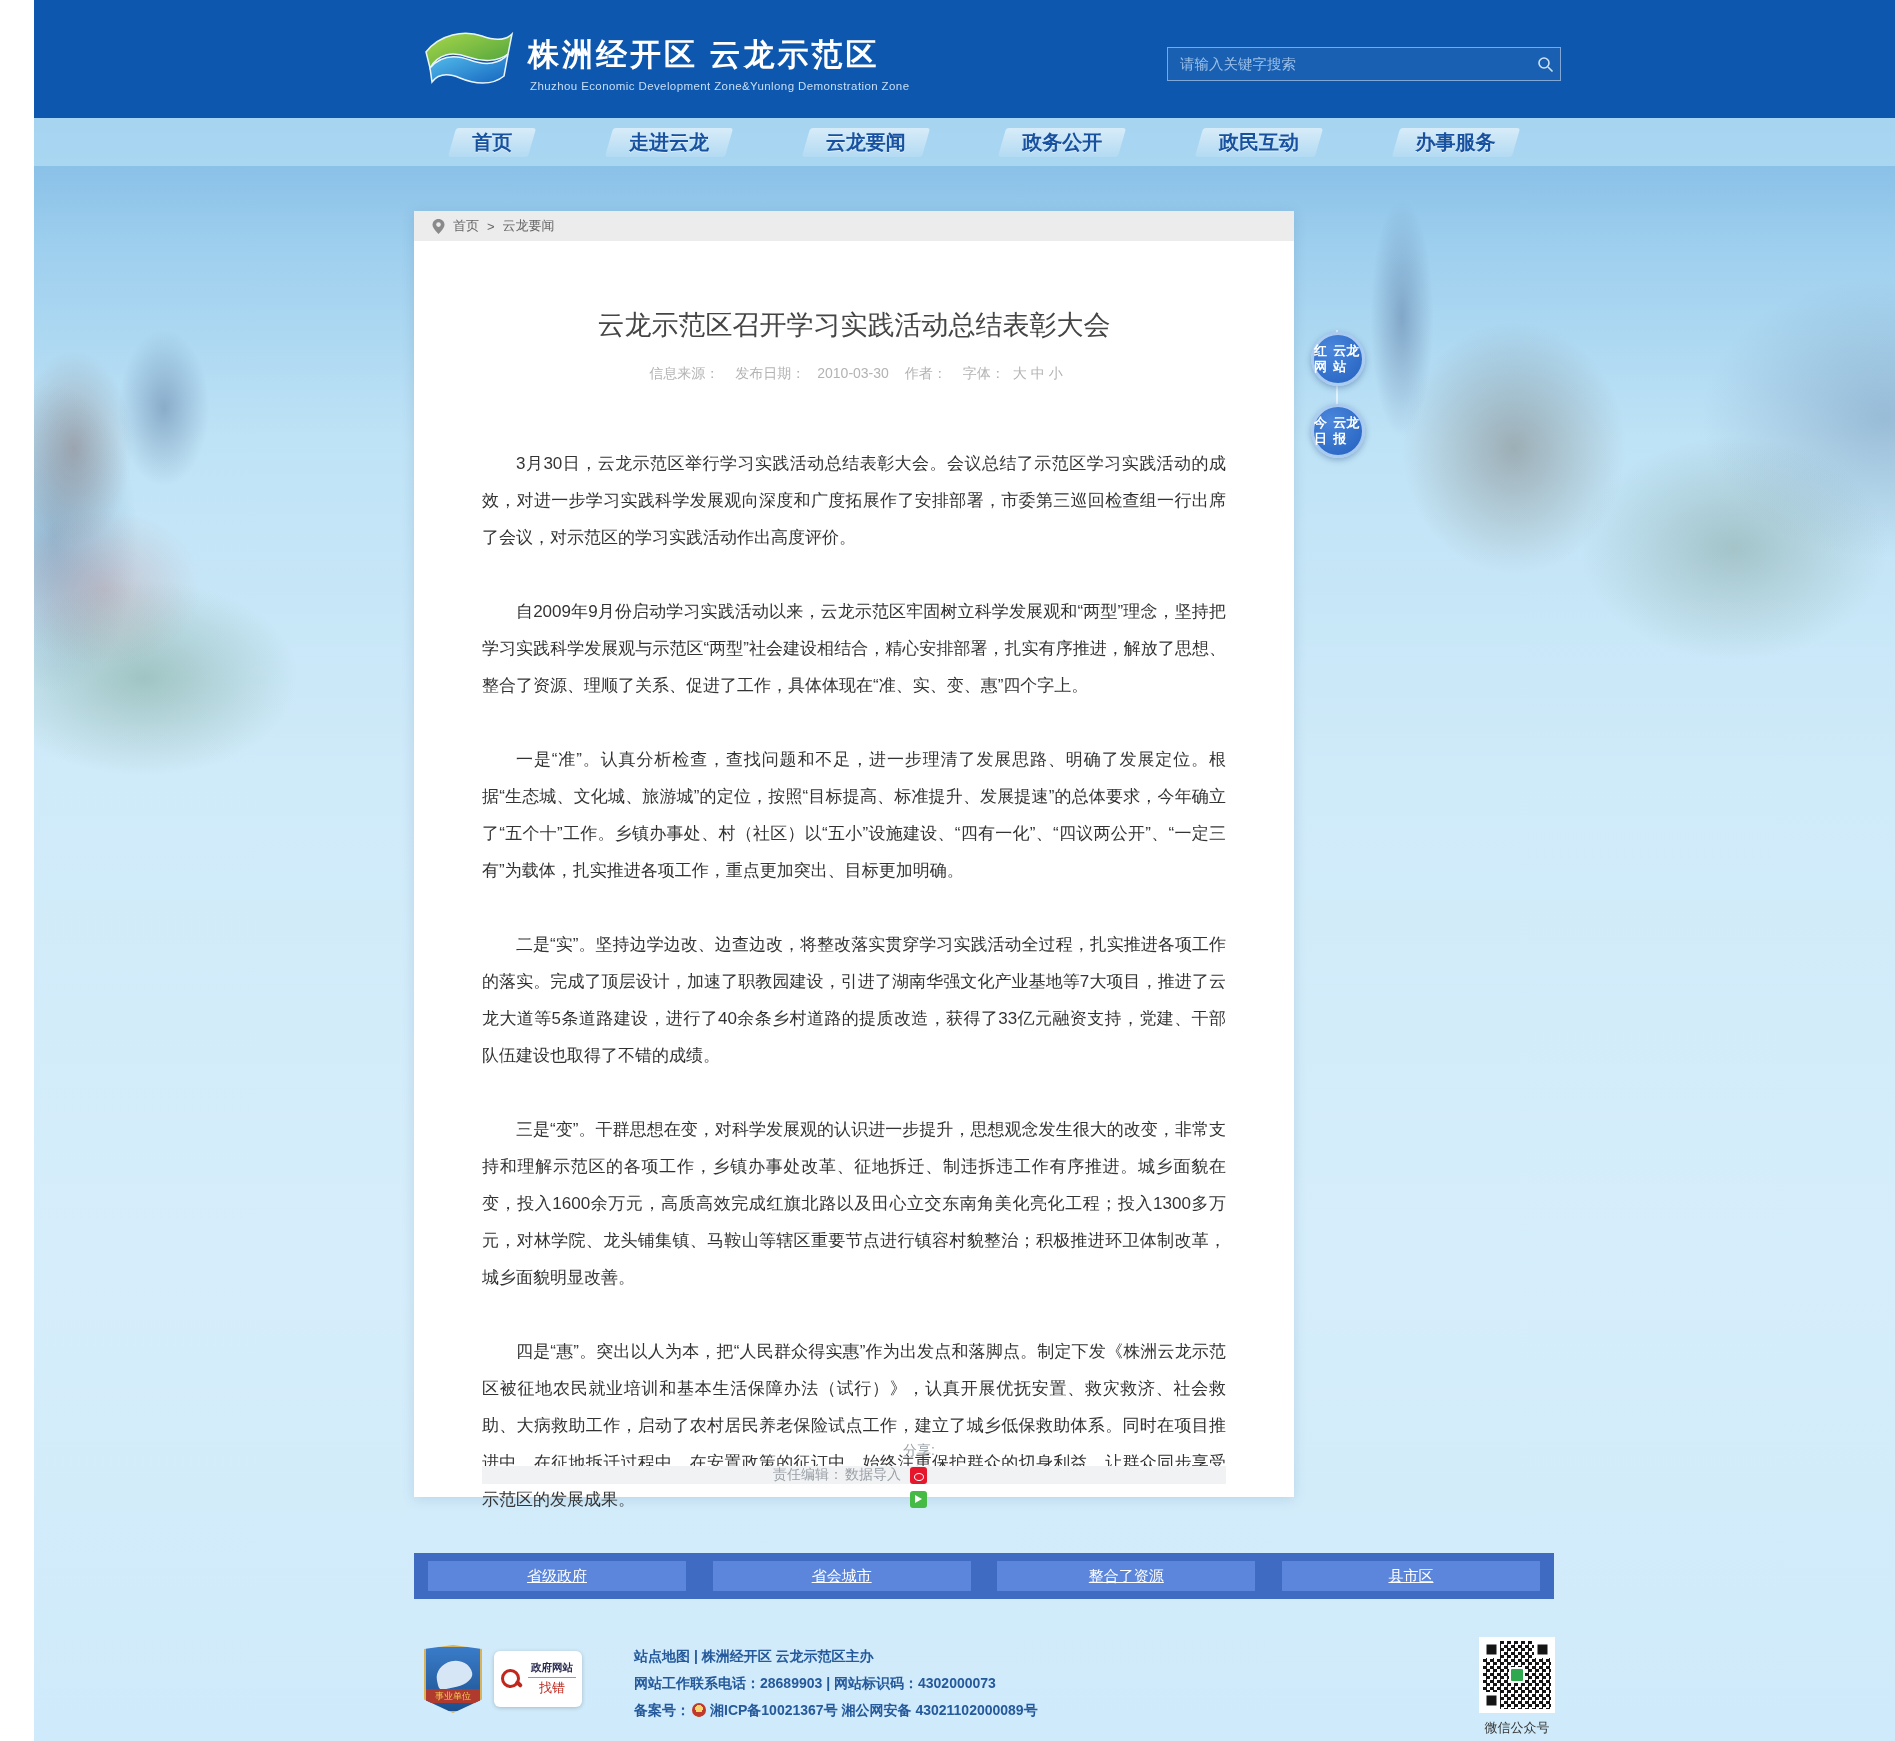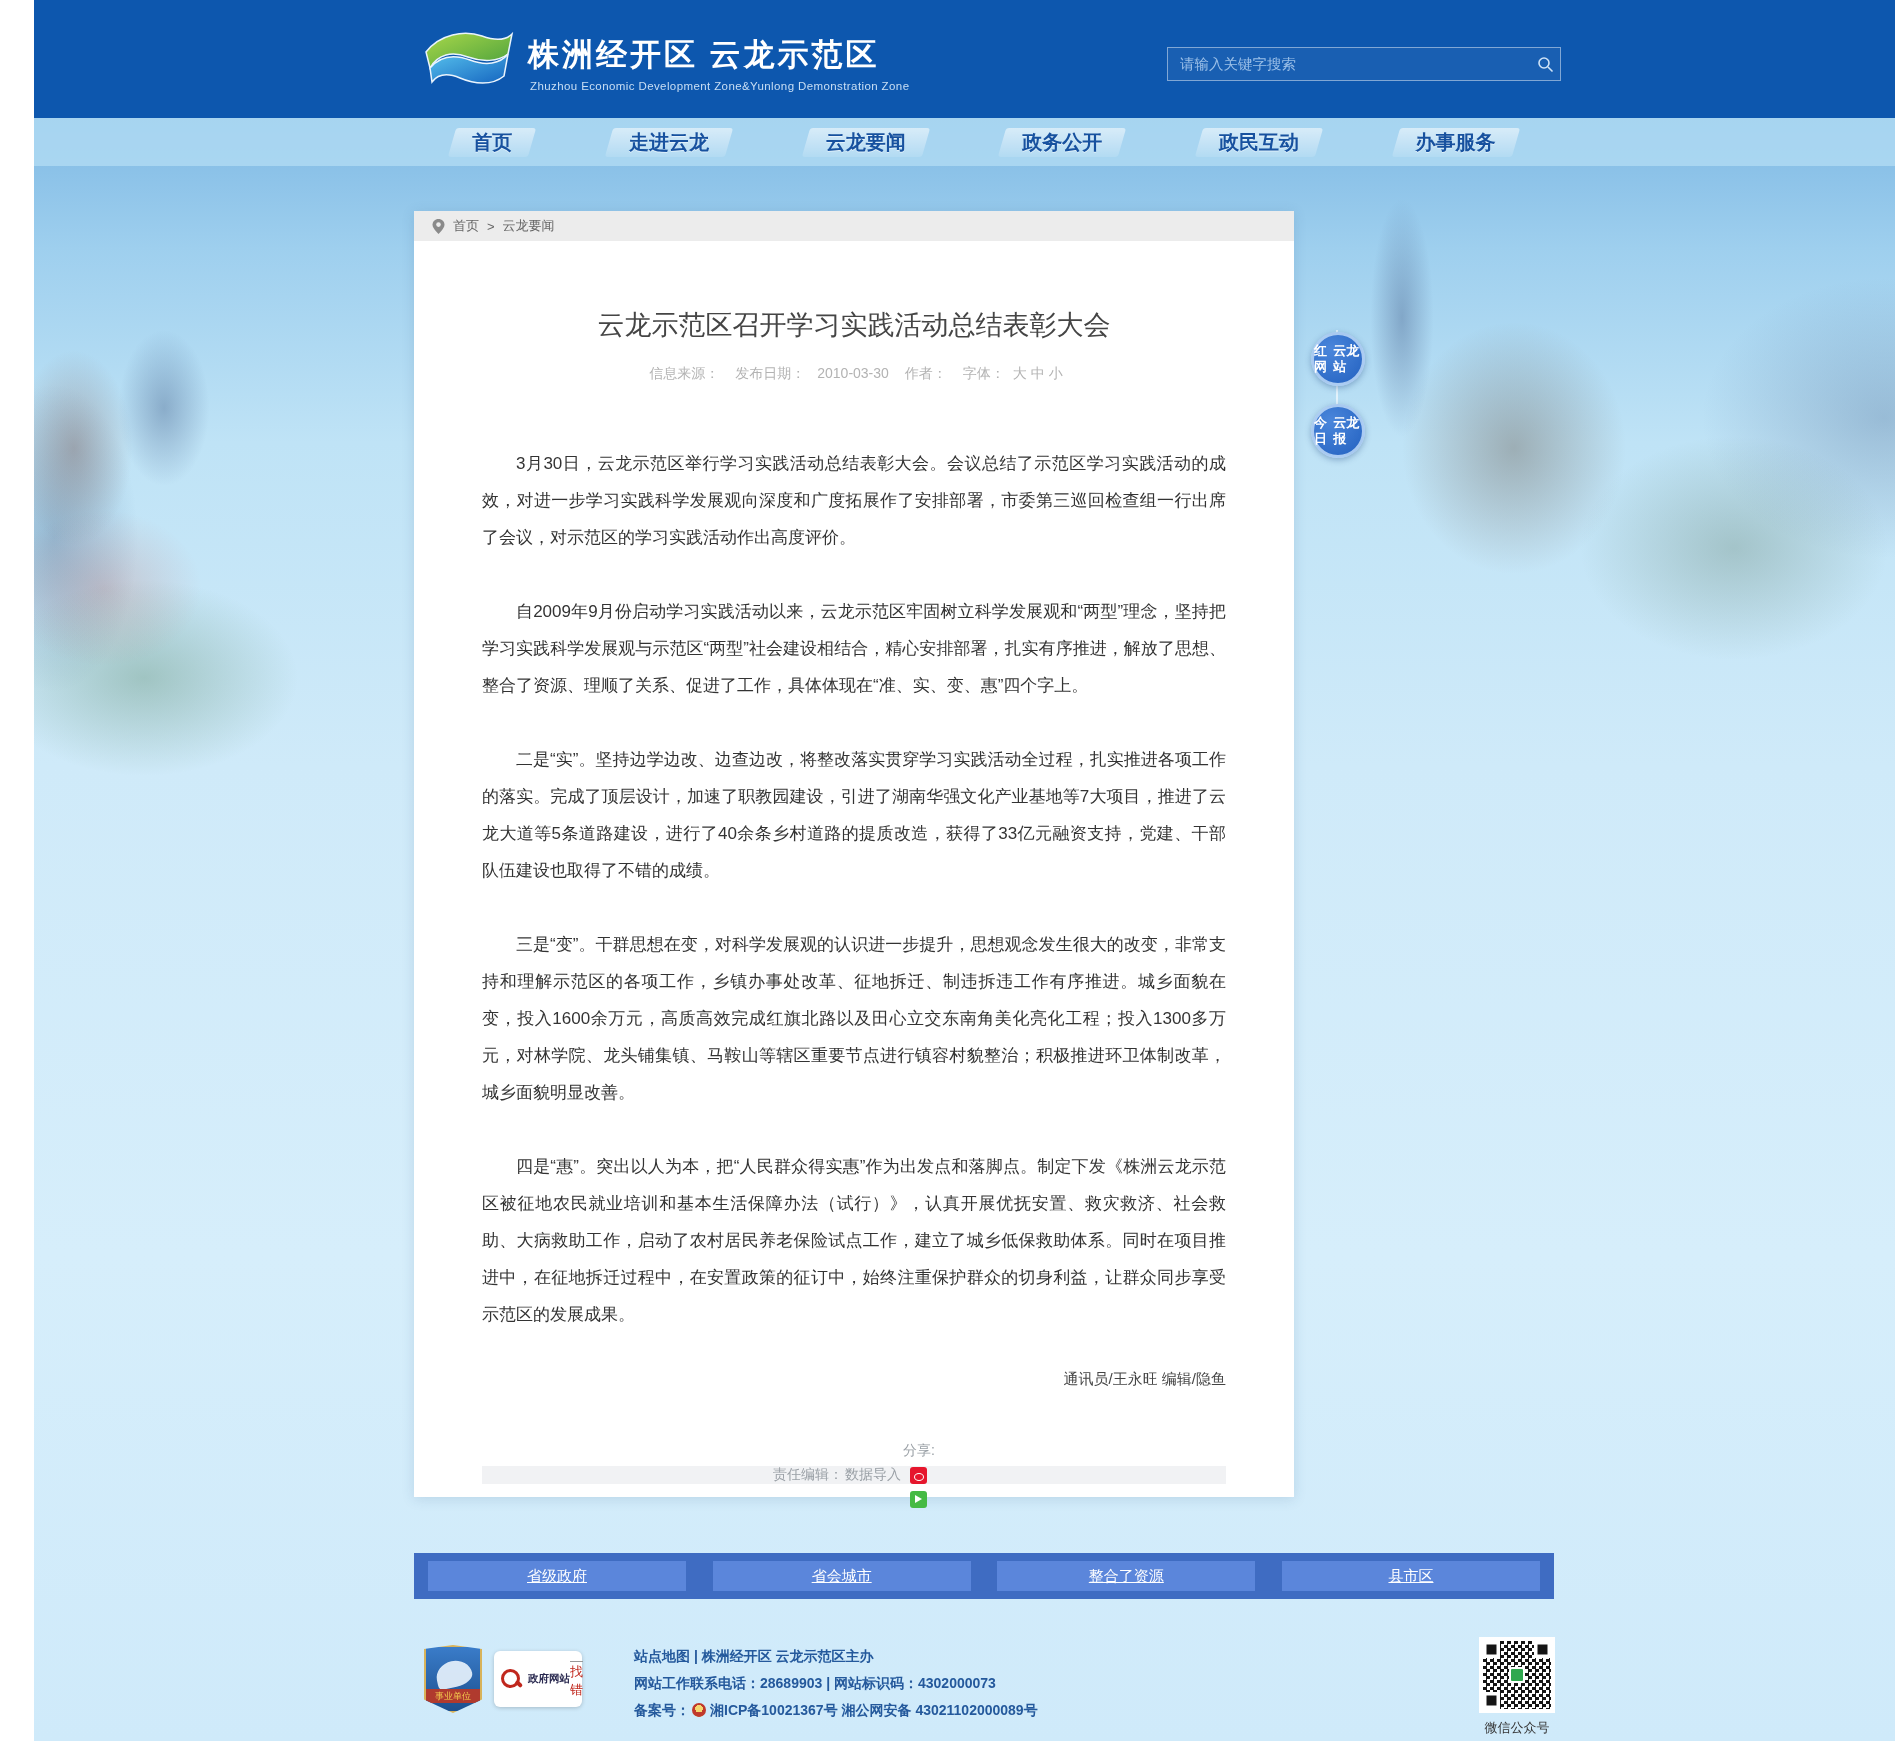--- a/index.html
+++ b/index.html
@@ -84,21 +84,21 @@
     background:linear-gradient(180deg,#3a7cc9,#1c508f); border:2px solid #d8b35a;
     clip-path:polygon(50% 100%, 0 80%, 0 6%, 50% 0, 100% 6%, 100% 80%);
     display:flex; flex-direction:column; align-items:center; justify-content:flex-end; cursor:pointer; }
   .shield-swoosh { position:absolute; top:14px; left:10px; width:36px; height:26px; background:#eaf4fd; border-radius:50% 50% 50% 10% / 60% 60% 40% 20%; transform:rotate(-12deg); opacity:.9; }
   .shield-label { position:relative; width:100%; text-align:center; background:#b03a2e; color:#f4cf4e; font-size:9px; line-height:14px; margin-bottom:8px; }
   .find-error { position:absolute; left:460px; top:52px; width:88px; height:56px; background:#fff; border-radius:6px;
     box-shadow:0 1px 4px rgba(0,0,0,.2); display:flex; align-items:center; gap:6px; padding:6px; cursor:pointer; }
   .magnifier { width:22px; height:22px; position:relative; flex:none; }
   .magnifier::before { content:""; position:absolute; left:1px; top:1px; width:13px; height:13px; border:3px solid #c0271d; border-radius:50%; }
   .magnifier::after { content:""; position:absolute; left:15px; top:14px; width:8px; height:3.5px; background:#c0271d; transform:rotate(42deg); border-radius:2px; }
-  .fe-text { display:flex; flex-direction:row; align-items:center; flex:1; }
+  .fe-text { display:flex; flex-direction:column; align-items:center; flex:1; }
   .fe-line1 { font-size:10.5px; color:#2a2a50; font-weight:bold; white-space:nowrap; }
   .fe-line2 { font-size:13px; color:#c0271d; font-weight:normal; border-top:1px solid #999; width:100%; text-align:center; margin-top:2px; padding-top:1px; }
   .footer-info { position:absolute; left:600px; top:44px; font-size:14px; color:#24599c; font-weight:600; line-height:27px; }
   .police-emblem { display:inline-block; width:14px; height:14px; border-radius:50%; vertical-align:-2px; margin:0 4px 0 2px;
     background:radial-gradient(circle at 50% 40%, #f5d76e 0 35%, #c0392b 36% 75%, #e8b94d 76%); }
   .qr-wrap { position:absolute; left:1445px; top:38px; width:76px; text-align:center; }
   .qr { width:76px; height:76px; background:#fff; padding:4px; position:relative; }
   .qr-grid { width:100%; height:100%; background:repeating-conic-gradient(#151515 0% 25%, #ffffff 0% 50%) 0 0 / 7px 7px; }
   .finder { position:absolute; width:17px; height:17px; background:#151515; box-shadow:inset 0 0 0 3.5px #fff, inset 0 0 0 6px #151515; }
   .f-tl { left:4px; top:4px; } .f-tr { right:4px; top:4px; } .f-bl { left:4px; bottom:4px; }
@@ -166,20 +166,21 @@
     <div class="article-meta">
       <span>信息来源：</span>
       <span>发布日期：</span><span>2010-03-30</span>
       <span>作者：</span>
       <span>字体：</span><span class="fontsize-ctl">大</span><span class="fontsize-ctl">中</span><span class="fontsize-ctl">小</span>
     </div>
 
     <div class="article-body">
       <p>3月30日，云龙示范区举行学习实践活动总结表彰大会。会议总结了示范区学习实践活动的成效，对进一步学习实践科学发展观向深度和广度拓展作了安排部署，市委第三巡回检查组一行出席了会议，对示范区的学习实践活动作出高度评价。</p>
       <p>自2009年9月份启动学习实践活动以来，云龙示范区牢固树立科学发展观和“两型”理念，坚持把学习实践科学发展观与示范区“两型”社会建设相结合，精心安排部署，扎实有序推进，解放了思想、整合了资源、理顺了关系、促进了工作，具体体现在“准、实、变、惠”四个字上。</p>
+      <p>一是“准”。认真分析检查，查找问题和不足，进一步理清了发展思路、明确了发展定位。根据“生态城、文化城、旅游城”的定位，按照“目标提高、标准提升、发展提速”的总体要求，今年确立了“五个十”工作。乡镇办事处、村（社区）以“五小”设施建设、“四有一化”、“四议两公开”、“一定三有”为载体，扎实推进各项工作，重点更加突出、目标更加明确。</p>
       <p>二是“实”。坚持边学边改、边查边改，将整改落实贯穿学习实践活动全过程，扎实推进各项工作的落实。完成了顶层设计，加速了职教园建设，引进了湖南华强文化产业基地等7大项目，推进了云龙大道等5条道路建设，进行了40余条乡村道路的提质改造，获得了33亿元融资支持，党建、干部队伍建设也取得了不错的成绩。</p>
       <p>三是“变”。干群思想在变，对科学发展观的认识进一步提升，思想观念发生很大的改变，非常支持和理解示范区的各项工作，乡镇办事处改革、征地拆迁、制违拆违工作有序推进。城乡面貌在变，投入1600余万元，高质高效完成红旗北路以及田心立交东南角美化亮化工程；投入1300多万元，对林学院、龙头铺集镇、马鞍山等辖区重要节点进行镇容村貌整治；积极推进环卫体制改革，城乡面貌明显改善。</p>
       <p>四是“惠”。突出以人为本，把“人民群众得实惠”作为出发点和落脚点。制定下发《株洲云龙示范区被征地农民就业培训和基本生活保障办法（试行）》，认真开展优抚安置、救灾救济、社会救助、大病救助工作，启动了农村居民养老保险试点工作，建立了城乡低保救助体系。同时在项目推进中，在征地拆迁过程中，在安置政策的征订中，始终注重保护群众的切身利益，让群众同步享受示范区的发展成果。</p>
     </div>
 
     <div class="byline">通讯员/王永旺 编辑/隐鱼</div>
 
     <div class="share-bar">
       <div class="share-left">
         <span>责任编辑：</span><span>数据导入</span>

